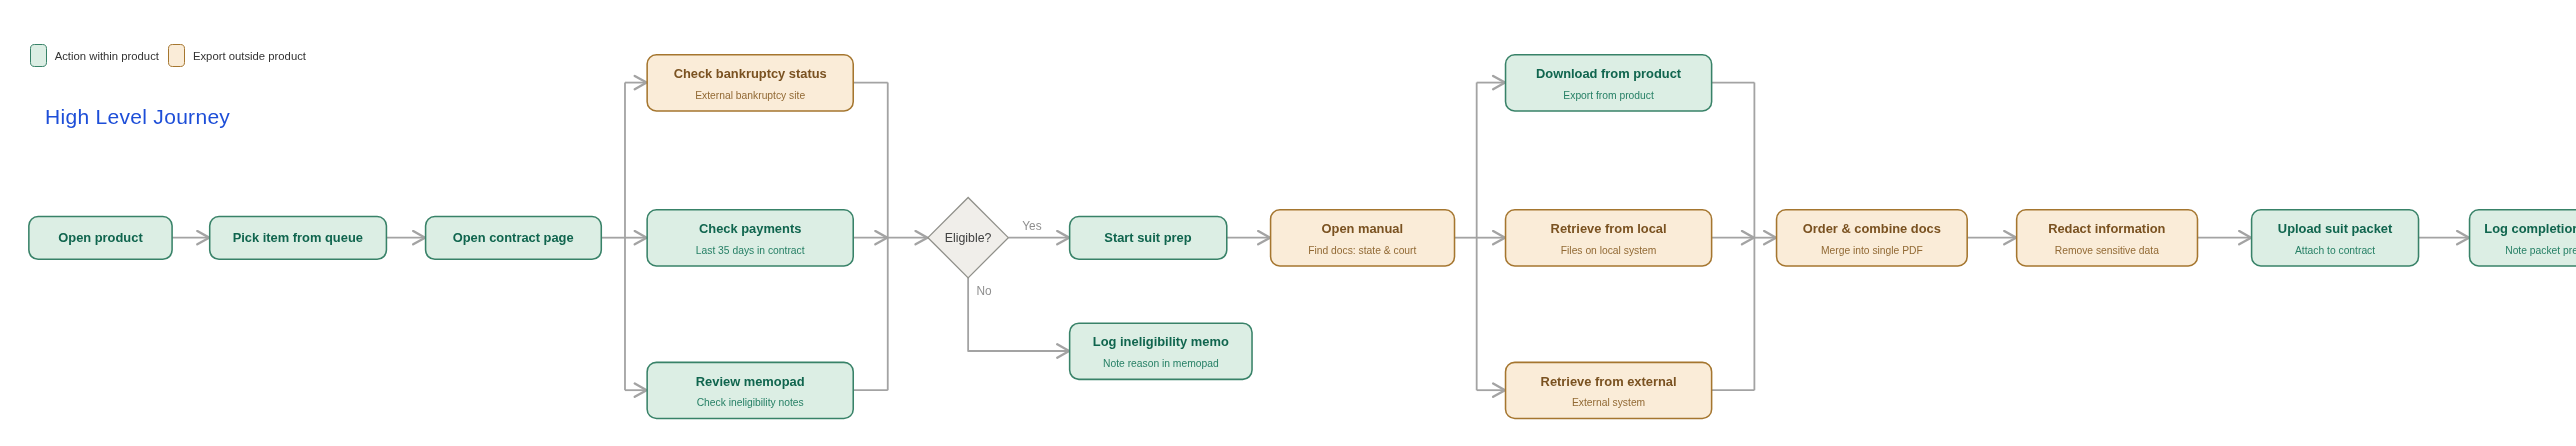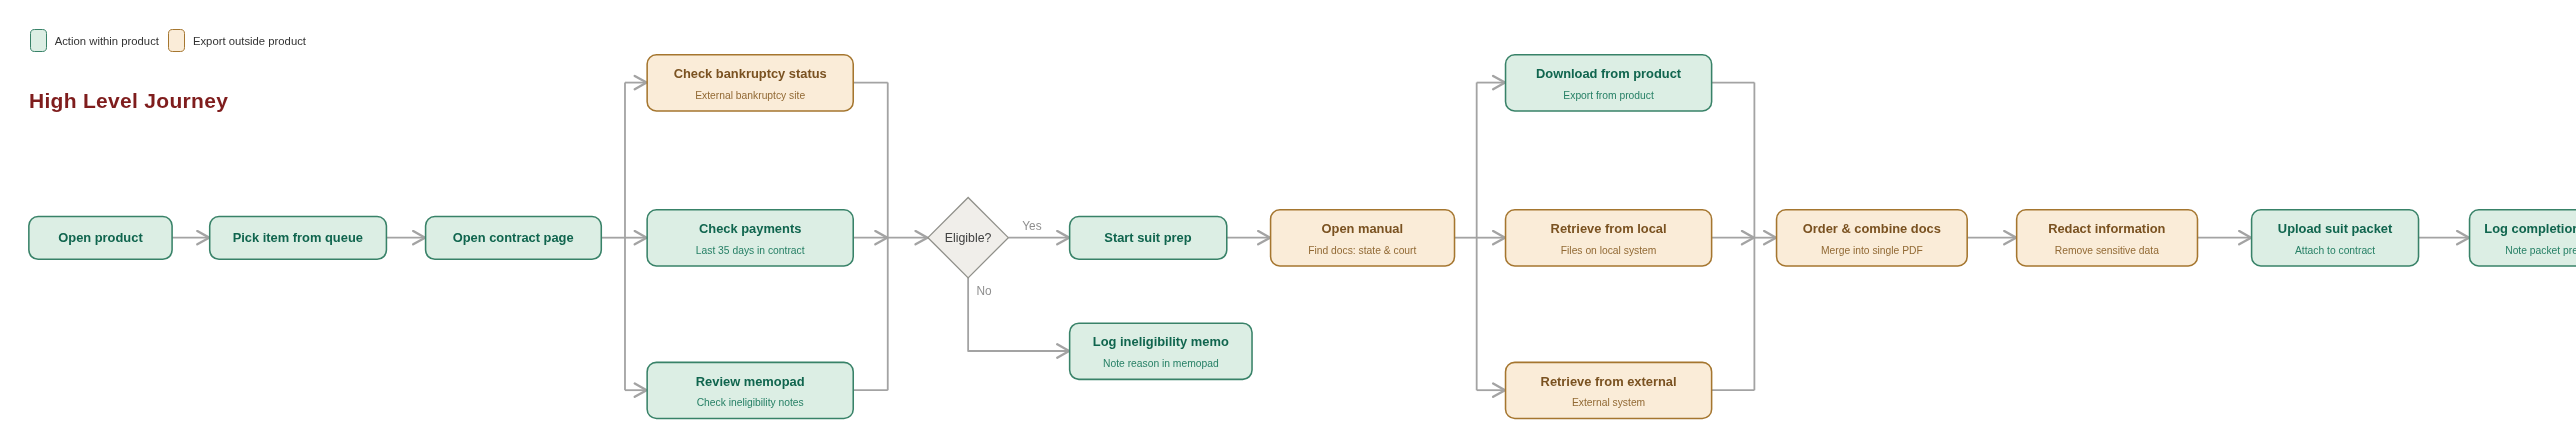--- a/index.html
+++ b/index.html
@@ -1,26 +1,26 @@
 <!DOCTYPE html>
 <html style="font-size:8.2px"><head>
 <meta charset="utf-8">
 <style>
   html,body{margin:0;padding:0;background:#ffffff;}
   body{width:2671px;height:447px;font-family:"Liberation Sans",sans-serif;}
   .stage{position:relative;width:2671px;height:447px;background:#ffffff;overflow:hidden;}
 
   
-  .legend{position:absolute;left:30px;top:29px;display:flex;align-items:center;gap:9.3px;}
+  .legend{position:absolute;left:30px;top:44px;display:flex;align-items:center;gap:9.3px;}
   .legend-item{display:flex;align-items:center;gap:7.7px;}
   .swatch{display:inline-block;width:17px;height:23px;border-radius:4.6px;box-sizing:border-box;}
   .swatch.within{background:#dceee4;border:1.5px solid #388268;}
   .swatch.outside{background:#faecd8;border:1.5px solid #a5762f;}
   .legend-label{font-size:11.3px;color:#333333;white-space:nowrap;}
-  .page-title{position:absolute;left:29px;top:89px;margin:0;font-size:21px;font-weight:700;color:#7f1d1d;letter-spacing:0.3px;}
+  .page-title{position:absolute;left:29px;top:89px;margin:16px;font-size:21px;font-weight:400;color:#1d4ed8;letter-spacing:0.3px;}
 
   
   svg{position:absolute;left:0;top:0;}
   svg text{font-family:"Liberation Sans",sans-serif;text-anchor:middle;}
   .conn{stroke:#a3a3a3;stroke-width:3.5;fill:none;stroke-linejoin:round;}
   .node{stroke-width:3;}
   .node.within{fill:#dceee4;stroke:#388268;}
   .node.outside{fill:#faecd8;stroke:#a5762f;}
   .nt{font-size:25px;font-weight:600;}
   .ns{font-size:20px;font-weight:400;}

